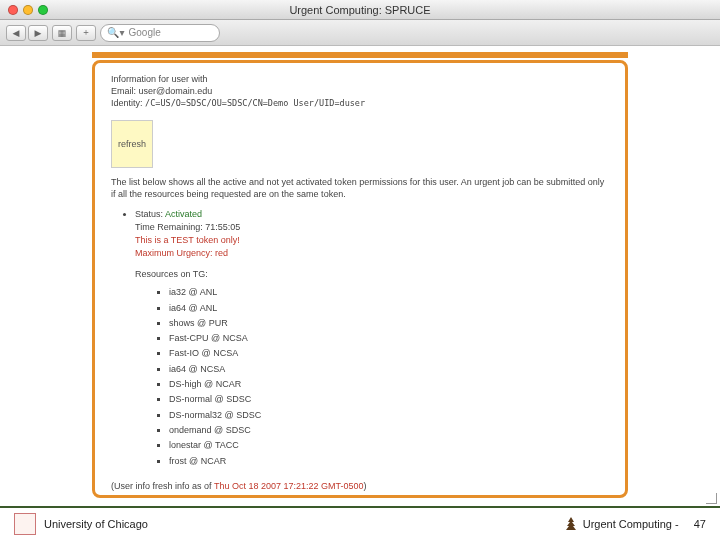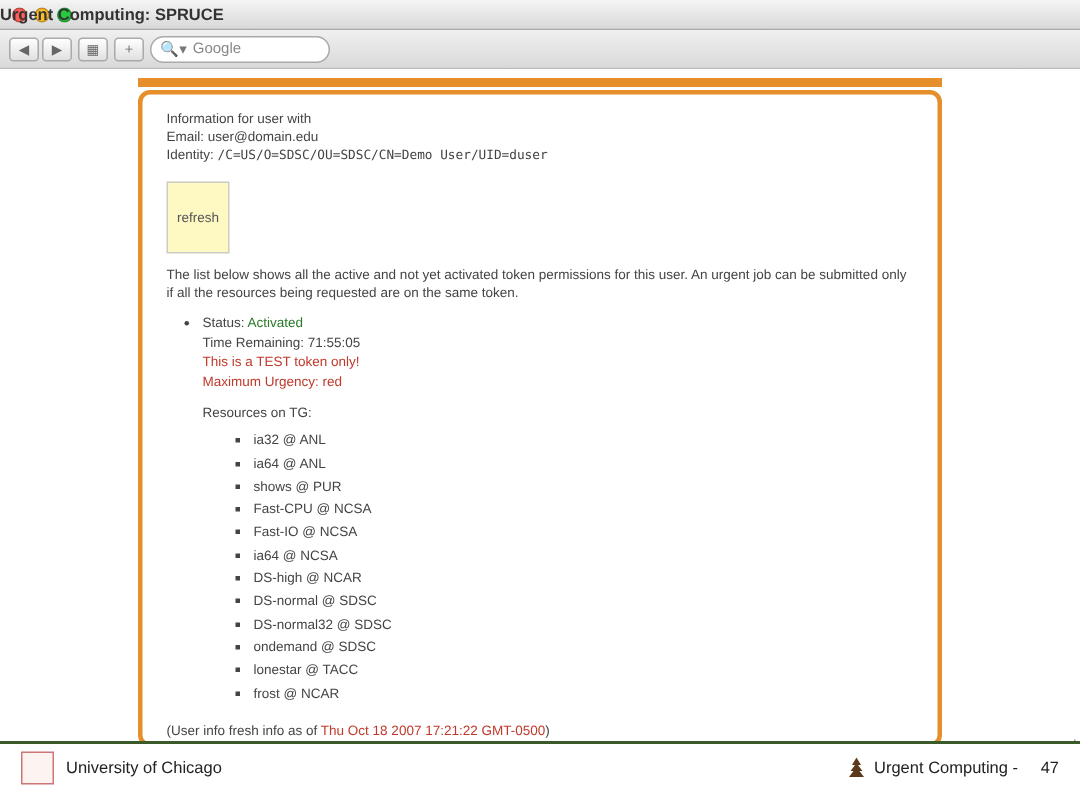--- a/index.html
+++ b/index.html
@@ -3,21 +3,21 @@
 <meta charset="utf-8">
 <style>
   * { margin:0; padding:0; box-sizing:border-box; }
   body { width:720px; height:540px; background:#fff; font-family:Arial,Helvetica,sans-serif; overflow:hidden; position:relative; }
 
   
   .titlebar { height:20px; background:linear-gradient(#f5f5f5,#d8d8d8); border-bottom:1px solid #aaa; display:flex; align-items:center; padding:0 8px; position:relative; }
   .traffic { display:flex; gap:5px; }
   .dot { width:10px; height:10px; border-radius:50%; border:1px solid rgba(0,0,0,.25); }
   .dot.red{background:#ff5f56}.dot.yel{background:#ffbd2e}.dot.grn{background:#27c93f}
-  .wintitle { position:absolute; left:0; right:0; font-size:11px; color:#333; font-weight:bold; }
+  .wintitle { position:absolute; left:0; right:0; text-align:center; font-size:11px; color:#333; font-weight:normal; }
 
   
   .toolbar { height:26px; background:linear-gradient(#f0f0f0,#d9d9d9); border-bottom:1px solid #bbb; display:flex; align-items:center; padding:0 6px; gap:4px; }
   .navbtns { display:flex; gap:2px; }
   .tbtn { width:20px; height:16px; background:linear-gradient(#fff,#e0e0e0); border:1px solid #aaa; border-radius:3px; display:flex; align-items:center; justify-content:center; font-size:9px; color:#666; }
   .urlbar { flex:1; height:18px; background:#fff; border:1px solid #aaa; border-radius:9px; display:flex; align-items:center; padding:0 6px; gap:4px; font-size:10px; color:#555; overflow:hidden; }
   .urlicon { width:10px; height:10px; background:#e67e22; border-radius:2px; flex:none; }
   .reloadicon { color:#e67e22; font-size:11px; flex:none; }
   .searchbar { width:120px; height:18px; background:#fff; border:1px solid #aaa; border-radius:9px; display:flex; align-items:center; padding:0 6px; gap:4px; font-size:10px; color:#888; }
   .mag { font-size:10px; color:#777; }
@@ -40,21 +40,21 @@
   .freshinfo { font-size:9px; color:#444; margin-top:12px; }
   .freshinfo .ts { color:#c0392b; }
 
   
   .grip { position:absolute; right:3px; bottom:36px; width:12px; height:12px; }
   .grip::before,.grip::after{content:'';position:absolute;border-bottom:1px solid #999;border-right:1px solid #999;}
   .grip::before{right:0;bottom:0;width:10px;height:10px;}
   .grip::after{right:0;bottom:0;width:5px;height:5px;}
 
   
-  .slidefoot { position:absolute; left:0; right:0; bottom:12px; height:34px; background:#fff; border-top:2px solid #3a5a2a; display:flex; align-items:center; justify-content:space-between; padding:0 14px; font-size:11px; color:#222; }
+  .slidefoot { position:absolute; left:0; right:0; bottom:0; height:34px; background:#fff; border-top:2px solid #3a5a2a; display:flex; align-items:center; justify-content:space-between; padding:0 14px; font-size:11px; color:#222; }
   .footcenter { display:flex; align-items:center; gap:6px; }
   .leaf { width:12px; height:14px; }
   .logo-left { width:22px; height:22px; border:1px solid #c77; background:#fdf3f0; }
   .drivecirc { width:18px; height:18px; position:relative; }
   .drivecirc span{position:absolute;width:0;height:0;}
   .t1{left:2px;top:0;border-left:5px solid transparent;border-right:5px solid transparent;border-bottom:8px solid #0f9d58;}
   .t2{left:8px;top:4px;border-left:5px solid transparent;border-right:5px solid transparent;border-bottom:8px solid #ffcd40;transform:rotate(120deg);}
   .t3{left:0;top:6px;border-left:5px solid transparent;border-right:5px solid transparent;border-bottom:8px solid #4285f4;transform:rotate(240deg);}
 </style>
 </head>

